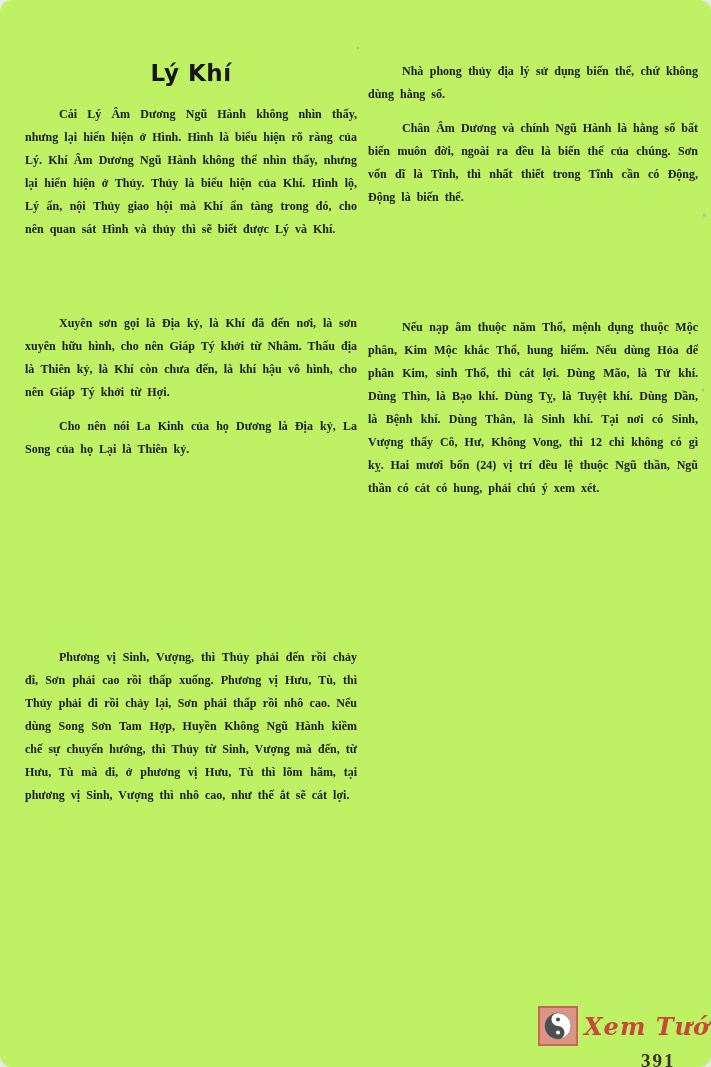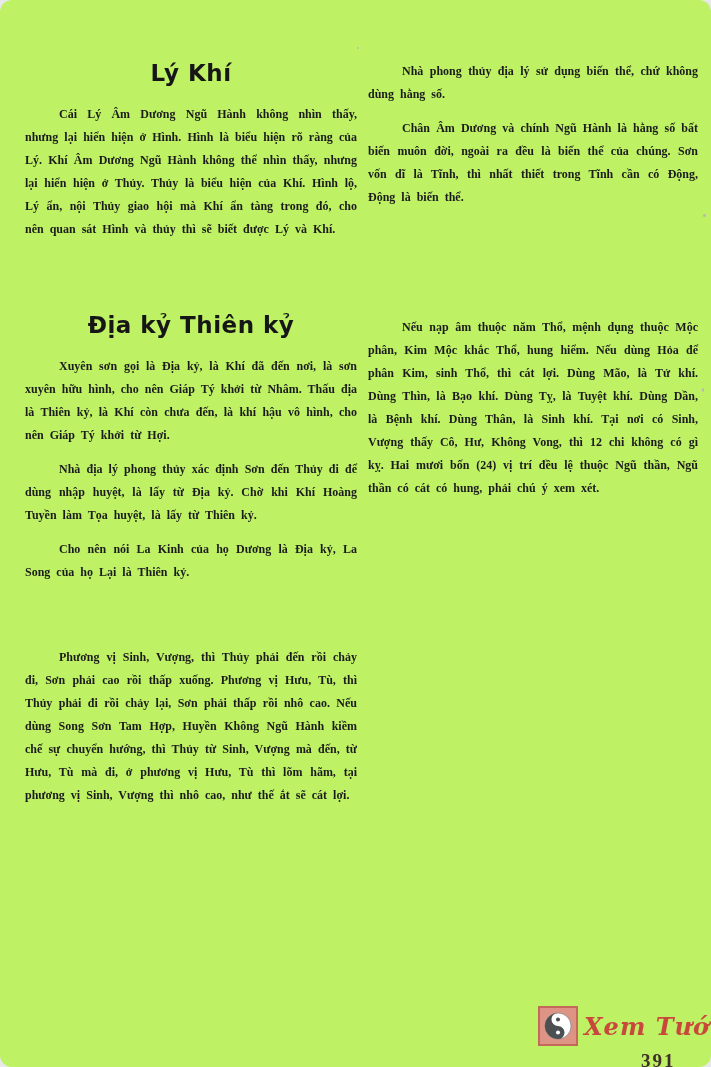--- a/index.html
+++ b/index.html
@@ -89,23 +89,21 @@
 <body>
 
 <div class="page">
 
   <div class="section sec-ly-khi">
     <h2 class="heading">Lý Khí</h2>
     <p class="para">Cái Lý Âm Dương Ngũ Hành không nhìn thấy, nhưng lại hiển hiện ở Hình. Hình là biểu hiện rõ ràng của Lý. Khí Âm Dương Ngũ Hành không thể nhìn thấy, nhưng lại hiển hiện ở Thủy. Thủy là biểu hiện của Khí. Hình lộ, Lý ẩn, nội Thủy giao hội mà Khí ẩn tàng trong đó, cho nên quan sát Hình và thủy thì sẽ biết được Lý và Khí.</p>
   </div>
 
   <div class="section sec-dia-ky">
-    <h2 class="heading">Địa kỷ Thiên kỷ</h2>
     <p class="para">Xuyên sơn gọi là Địa kỷ, là Khí đã đến nơi, là sơn xuyên hữu hình, cho nên Giáp Tý khởi từ Nhâm. Thấu địa là Thiên kỷ, là Khí còn chưa đến, là khí hậu vô hình, cho nên Giáp Tý khởi từ Hợi.</p>
-    <p class="para">Nhà địa lý phong thủy xác định Sơn đến Thủy đi để dùng nhập huyệt, là lấy từ Địa kỷ. Chờ khi Khí Hoàng Tuyền làm Tọa huyệt, là lấy từ Thiên kỷ.</p>
     <p class="para">Cho nên nói La Kinh của họ Dương là Địa kỷ, La Song của họ Lại là Thiên kỷ.</p>
   </div>
 
   <div class="section sec-di-huong">
     <p class="para">Phương vị Sinh, Vượng, thì Thủy phải đến rồi chảy đi, Sơn phải cao rồi thấp xuống. Phương vị Hưu, Tù, thì Thủy phải đi rồi chảy lại, Sơn phải thấp rồi nhô cao. Nếu dùng Song Sơn Tam Hợp, Huyền Không Ngũ Hành kiềm chế sự chuyển hướng, thì Thủy từ Sinh, Vượng mà đến, từ Hưu, Tù mà đi, ở phương vị Hưu, Tù thì lõm hãm, tại phương vị Sinh, Vượng thì nhô cao, như thế ắt sẽ cát lợi.</p>
   </div>
 
   <div class="section sec-bien-khi">
     <p class="para">Nhà phong thủy địa lý sử dụng biến thể, chứ không dùng hằng số.</p>
     <p class="para">Chân Âm Dương và chính Ngũ Hành là hằng số bất biến muôn đời, ngoài ra đều là biến thể của chúng. Sơn vốn dĩ là Tĩnh, thì nhất thiết trong Tĩnh cần có Động, Động là biến thể.</p>

